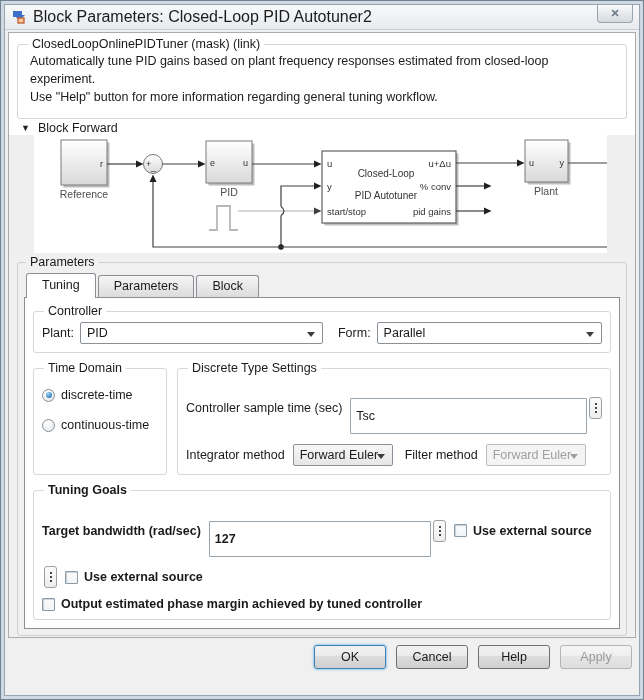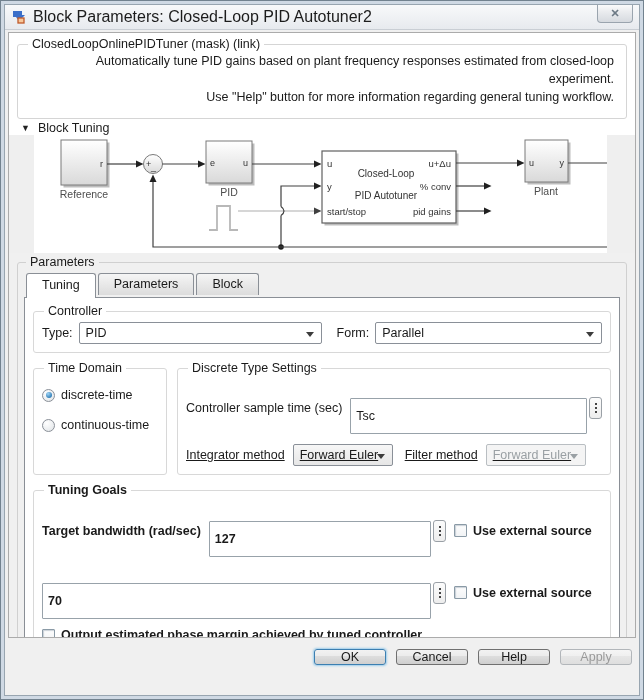--- a/index.html
+++ b/index.html
@@ -26,33 +26,33 @@
 
   
   .body { flex:1; padding:2px 3px 0; display:flex; flex-direction:column; }
   .mask-panel { border:1px solid #ababab; background:#fff; height:606px;
                 display:flex; flex-direction:column; overflow:hidden; }
 
   fieldset { border:1px solid #d5d5d5; border-radius:3px; padding:0 8px 8px; }
   legend { padding:0 4px; margin-left:2px; }
 
   .mask-desc { margin:4px 8px 2px; }
-  .desc-text { padding:2px 4px 4px; line-height:1.42;text-align:right; }
+  .desc-text { padding:2px 4px 4px; line-height:1.42; }
 
   .bd-header { height:24px; display:flex; align-items:center; padding-left:12px; gap:8px; }
   .bd-header .tri { font-size:9px; color:#222; }
   .canvas-row { height:118px; background:#efefef; display:flex; }
   .bd-canvas { width:573px; height:118px; background:#fff; margin-left:25px; }
 
   .parameters-section { flex:1; background:#f0f0f0; padding:2px 8px 6px; display:flex; }
   .fs-parameters { flex:1; display:flex; flex-direction:column; background:#f0f0f0;
                    border-color:#d0d0d0; padding:0 6px 6px; }
 
   
-  .tabbar { display:flex; align-items:flex-start; padding-left:2px; margin-top:4px; position:relative; z-index:2; }
+  .tabbar { display:flex; align-items:center; padding-left:2px; margin-top:4px; position:relative; z-index:2; }
   .tab { border:1px solid #8a8f96; border-bottom:none; border-radius:3px 3px 0 0;
          background:linear-gradient(#f5f5f5,#dcdcdc); padding:3px 15px 4px;
          margin-right:2px; margin-bottom:-1px; cursor:default; }
   .tab.active { background:#fff; padding:4px 15px 6px; position:relative; }
   .tabpanel { flex:1; background:#fff; border:1px solid #8a8f96; padding:6px 8px 8px;
               display:flex; flex-direction:column; }
 
   .fs-controller { border-color:#d8d8d8; }
   .ctrl-row { display:flex; align-items:center; margin-top:4px; }
   .ctrl-row .lbl { margin-right:6px; }
@@ -90,21 +90,21 @@
   .tg-row .lbl { margin-right:8px; white-space:nowrap; }
   .cbgroup { width:148px; margin-left:8px; display:flex; align-items:center; gap:6px; flex:none; }
   .checkbox { width:13px; height:13px; border:1px solid #8a9aa6; border-radius:1px; flex:none;
               background:linear-gradient(#fdfdfd,#f1f3f5);
               box-shadow:inset 1px 1px 1px rgba(110,130,150,.35); }
   .cb-row { display:flex; align-items:center; gap:6px; margin-top:9px; }
 
   
   .btnrow { height:38px; display:flex; align-items:center; justify-content:flex-end;
             gap:10px; padding-right:4px; }
-  .btn { min-width:72px; height:16px; border:1px solid #707070; border-radius:3px;
+  .btn { min-width:72px; height:24px; border:1px solid #707070; border-radius:3px;
          background:linear-gradient(#f2f2f2,#ebebeb 45%,#dddddd 46%,#cfcfcf);
          font:inherit; color:#1a1a1a; padding:0 10px; cursor:default; }
   .btn.focused { border-color:#3c7fb1; box-shadow:0 0 2px 1px #9ecdeb; }
   .btn.disabled { color:#9a9a9a; border-color:#b2b6ba;
          background:linear-gradient(#f5f5f5,#efefef 45%,#e6e6e6 46%,#dedede); }
 
   svg text { font-family:"Liberation Sans", sans-serif; }
 </style>
 </head>
 <body>
@@ -129,21 +129,21 @@
         <fieldset class="mask-desc">
           <legend>ClosedLoopOnlinePIDTuner (mask) (link)</legend>
           <div class="desc-text">
             <div>Automatically tune PID gains based on plant frequency responses estimated from closed-loop experiment.</div>
             <div>Use "Help" button for more information regarding general tuning workflow.</div>
           </div>
         </fieldset>
 
         <div class="bd-header">
           <span class="tri">▼</span>
-          <span>Block Tuning</span>
+          <span>Block Forward</span>
         </div>
 
         <div class="canvas-row">
           <svg class="bd-canvas" viewBox="0 0 573 118">
             <defs>
               <linearGradient id="blk" x1="0" y1="0" x2="0" y2="1">
                 <stop offset="0" stop-color="#ffffff"></stop>
                   <stop offset="1" stop-color="#d9d9d9"></stop>
               </linearGradient>
             </defs>
@@ -236,21 +236,21 @@
               <div class="tab">
                 <span>Block</span>
               </div>
             </div>
 
             <div class="tabpanel">
 
               <fieldset class="fs-controller">
                 <legend>Controller</legend>
                 <div class="ctrl-row">
-                  <span class="lbl">Type:</span>
+                  <span class="lbl">Plant:</span>
                   <div class="combo" style="width:243px;">
                     <span>PID</span>
                   </div>
                   <span class="lbl" style="margin-left:15px;">Form:</span>
                   <div class="combo" style="flex:1;">
                     <span>Parallel</span>
                   </div>
                 </div>
               </fieldset>
 
@@ -269,21 +269,21 @@
 
                 <fieldset class="fs-dts">
                   <legend>Discrete Type Settings</legend>
                   <div class="dts-row">
                     <span class="lbl">Controller sample time (sec)</span>
                     <input type="text" value="Tsc" style="">
                     <div class="spin">
                         <i></i>
                       </div>
                   </div>
-                  <div class="dts-row" style="margin-top:10px;text-decoration:underline;">
+                  <div class="dts-row" style="margin-top:10px;">
                     <span class="lbl">Integrator method</span>
                     <div class="combo shaded" style="width:100px;">
                       <span>Forward Euler</span>
                     </div>
                     <span class="lbl" style="margin-left:12px;">Filter method</span>
                     <div class="combo disabled" style="width:100px;">
                       <span>Forward Euler</span>
                     </div>
                   </div>
                 </fieldset>
@@ -296,21 +296,20 @@
                   <input type="text" value="127" style="">
                   <div class="spin">
                       <i></i>
                     </div>
                   <div class="cbgroup">
                     <span class="checkbox"></span>
                     <span>Use external source</span>
                   </div>
                 </div>
                 <div class="tg-row" style="margin-top:9px;">
-                  <input type="text" value="70" style="">
                   <div class="spin">
                       <i></i>
                     </div>
                   <div class="cbgroup">
                     <span class="checkbox"></span>
                     <span>Use external source</span>
                   </div>
                 </div>
                 <div class="cb-row">
                   <span class="checkbox"></span>

